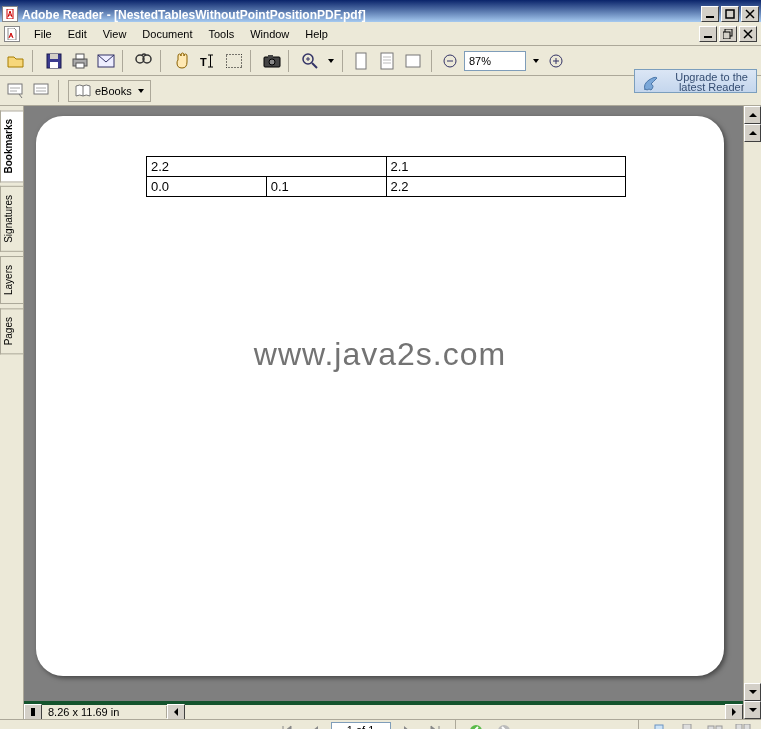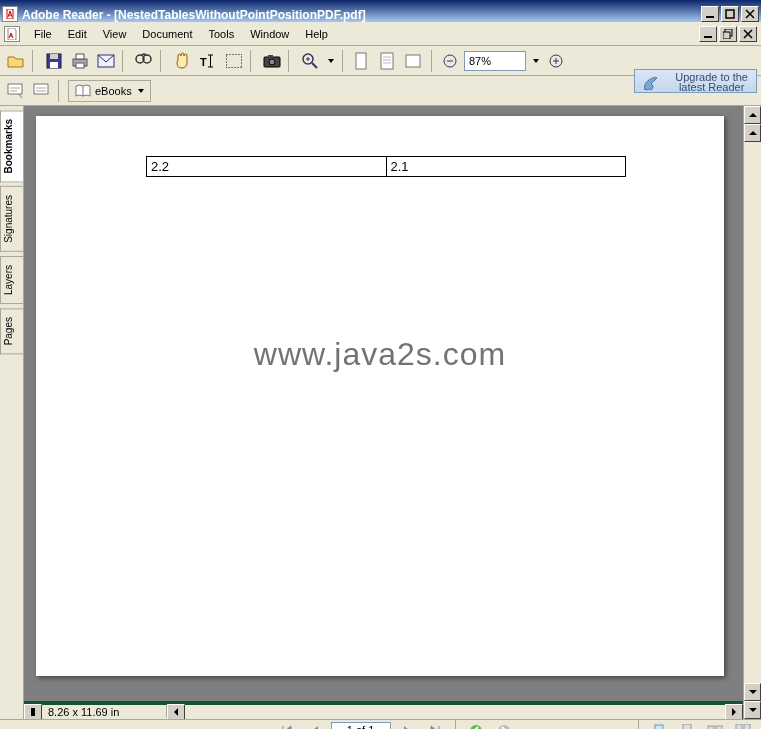--- a/index.html
+++ b/index.html
@@ -32,21 +32,21 @@
   .ebooks-btn { height: 22px; border: 1px solid #aca899; background:#ece9d8; display:flex; align-items:center; gap:4px; padding:0 6px; }
   .dropdown-arrow { width:0; height:0; border-left:3px solid transparent; border-right:3px solid transparent; border-top:4px solid #000; margin-left:2px;}
 
   
   .workspace { position: relative; height: 613px; background: #ece9d8; display:flex; }
   .side-tabs { width: 24px; background: #ece9d8; border-right: 1px solid #aca899; display:flex; flex-direction: column; padding-top:4px;}
   .vtab { writing-mode: vertical-rl; transform: rotate(180deg); padding: 8px 2px; margin-bottom: 4px; border: 1px solid #aca899; border-left:none; background:#ece9d8; font-size:10px; text-align:center; }
   .vtab.active { background:#fff; font-weight:bold;}
 
   .doc-area { flex:1; background: #7f7f7f; padding: 10px 0 0 12px; position:relative; overflow:hidden; }
-  .page { width: 688px; height: 560px; background: #fff; box-shadow: 2px 2px 5px #444; position:relative; padding: 40px 100px 0 110px; }
+  .page { width: 688px; height: 560px; background: #fff; box-shadow: 2px 2px 5px #444; position:relative; padding: 40px 100px 0 110px; border-radius: 27px; }
   .nested-table { border-collapse: collapse; width: 480px; }
   .nested-table td { border: 1px solid #000; padding: 2px 4px; height:20px; font-size:13px; vertical-align:bottom;}
   .wm { position:absolute; left:50%; top:220px; transform:translateX(-50%); font-size:32px; color:#737373; letter-spacing:1px; }
 
   .right-scroll { width: 18px; background: #ece9d8; border-left:1px solid #aca899; display:flex; flex-direction:column; }
   .scroll-btn { height:18px; border:1px solid #fff; border-right-color:#404040; border-bottom-color:#404040; background:#d4d0c8; display:flex; align-items:center; justify-content:center; }
   .scroll-track { flex:1; background:#ece9d8; }
 
   
   .hbar { height: 18px; background:#ece9d8; border-top:4px solid #14532d; display:flex; align-items:center; }
@@ -279,20 +279,25 @@
     <div class="vtab">Pages</div>
   </div>
 
   <div class="doc-area">
     <div class="page">
       <table class="nested-table">
         <tbody>
             <tr>
           <td colspan="2">2.2</td>
           <td>2.1</td>
+        </tr>
+        <tr>
+          <td style="width:25%">0.0</td>
+          <td style="width:25%">0.1</td>
+          <td style="width:50%">2.2</td>
         </tr>
       </tbody>
         </table>
       <div class="wm">www.java2s.com</div>
     </div>
 
     <div class="hbar" style="position:absolute; bottom:0; left:0; right:0;">
       <div class="hscroll-btn">
           <svg width="8" height="8" viewBox="0 0 8 8">
             <path d="M2 0 H6 V8 H2 Z" fill="#000"></path>

